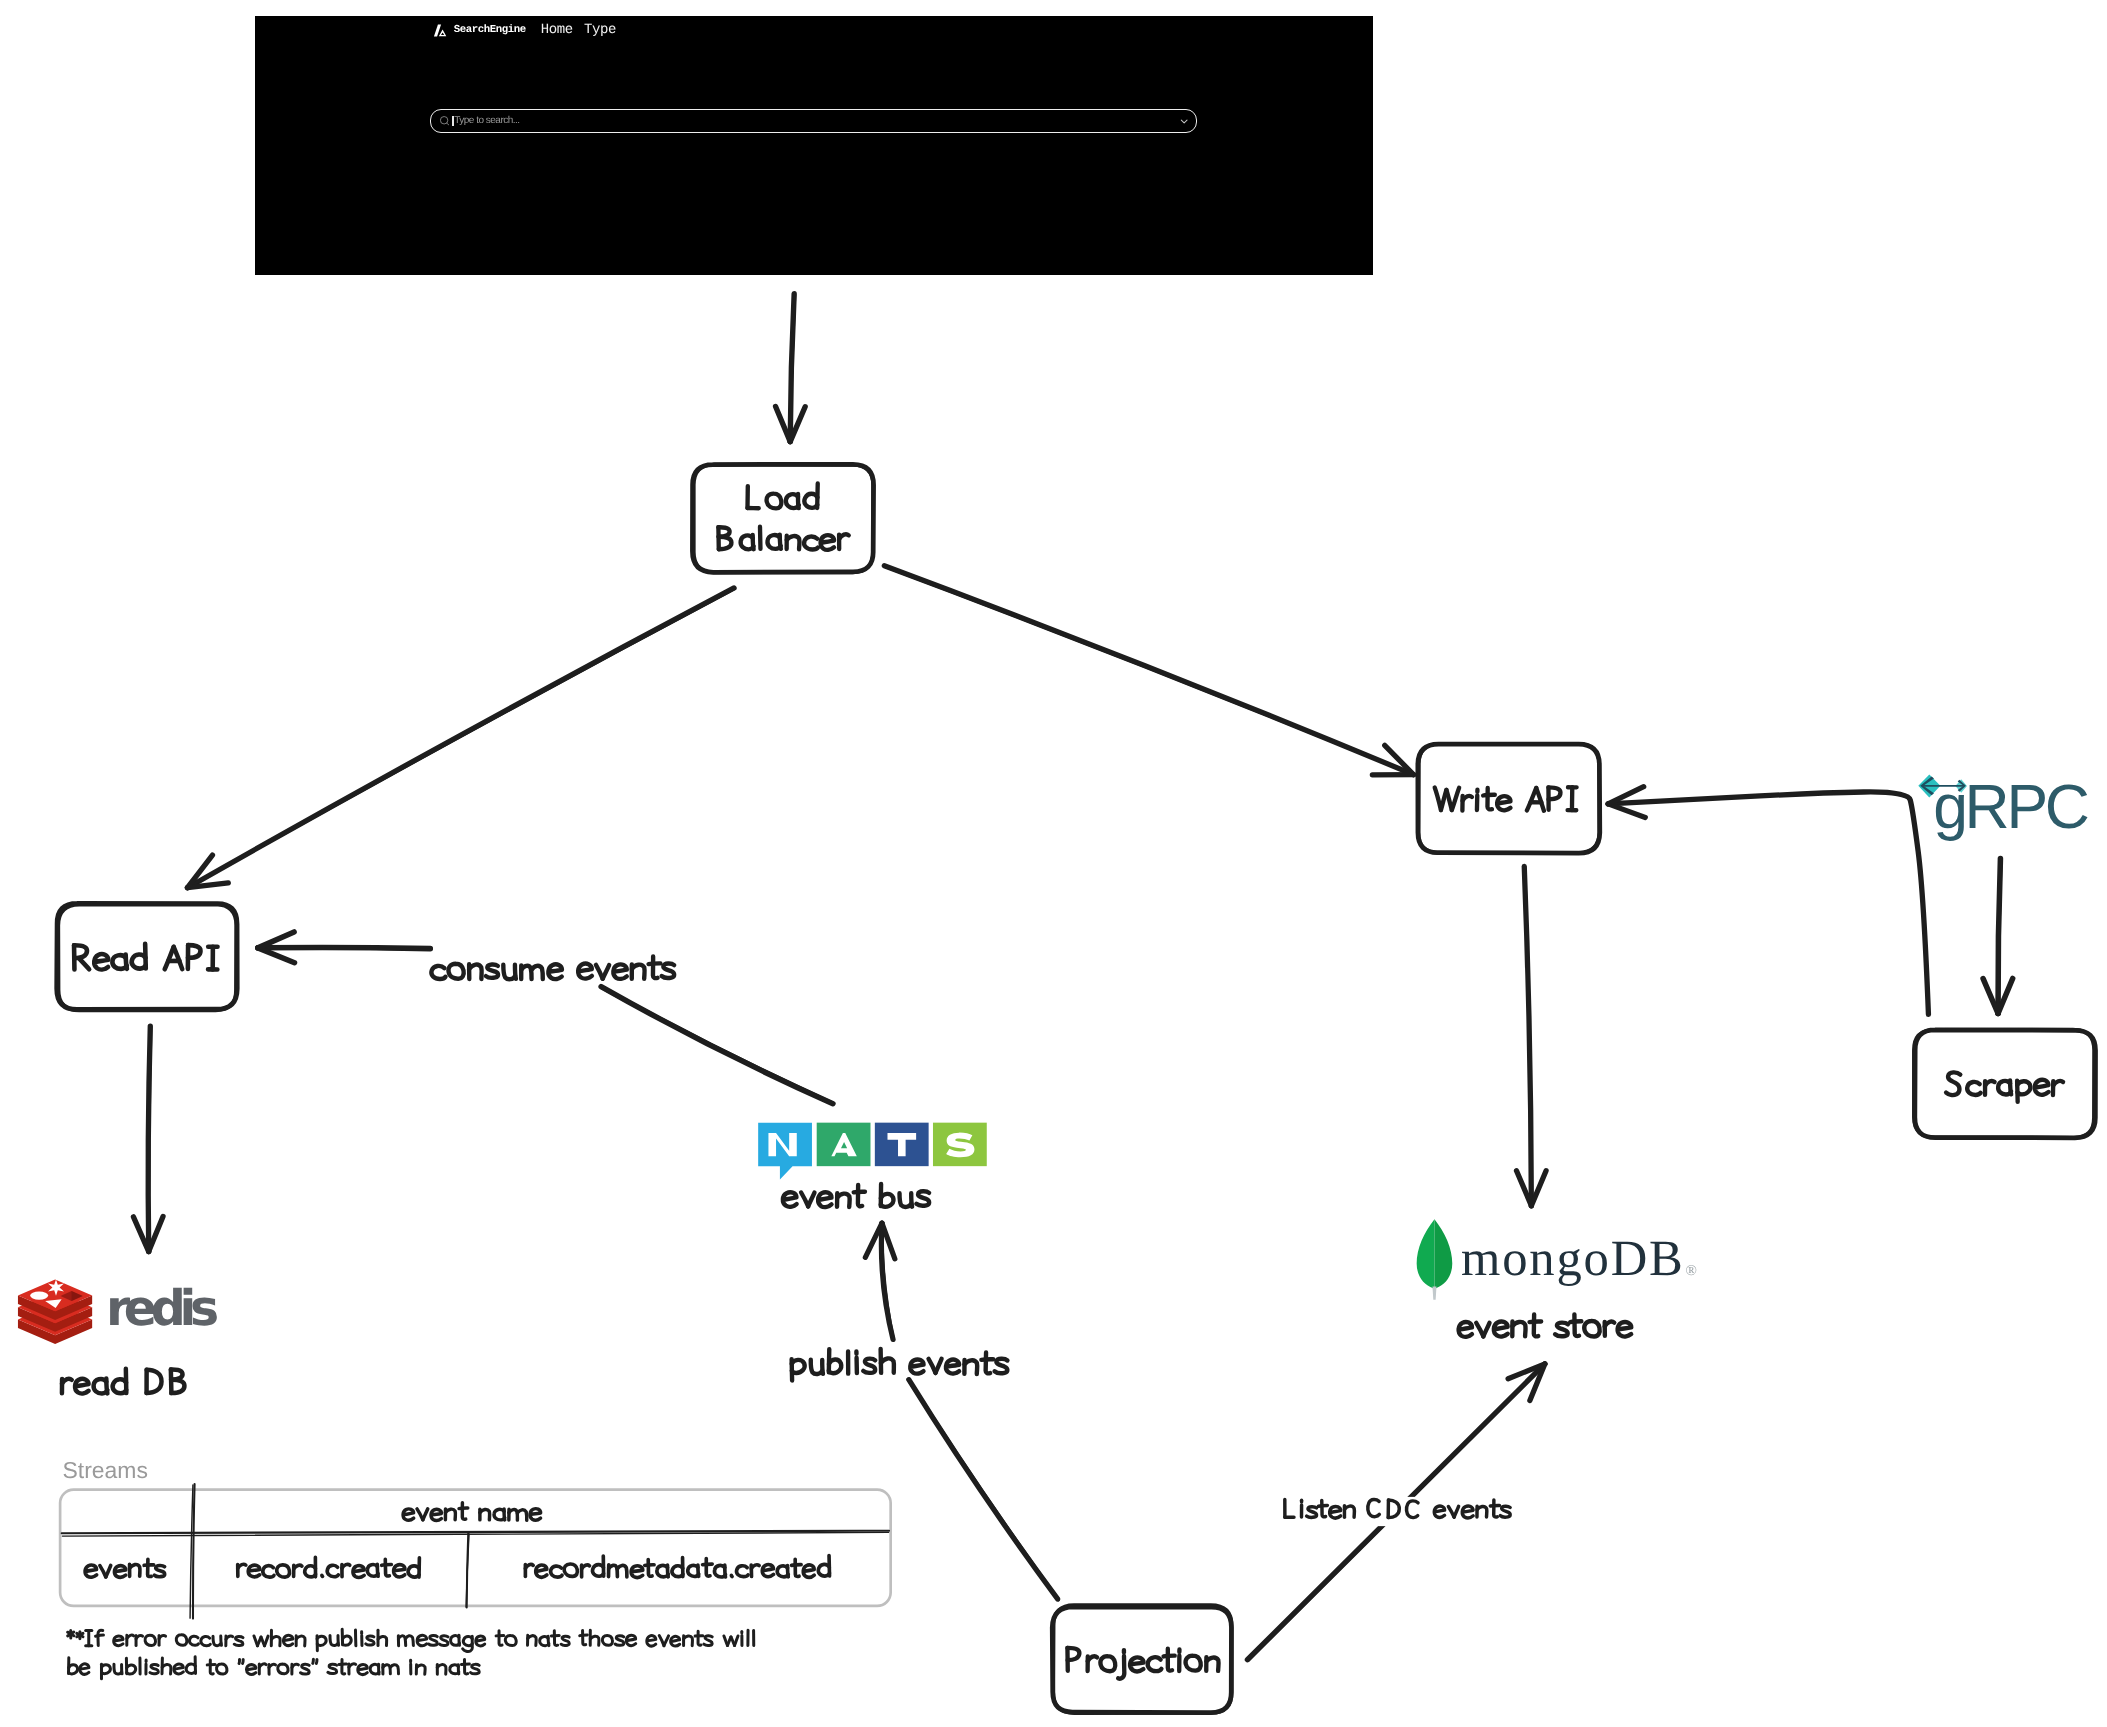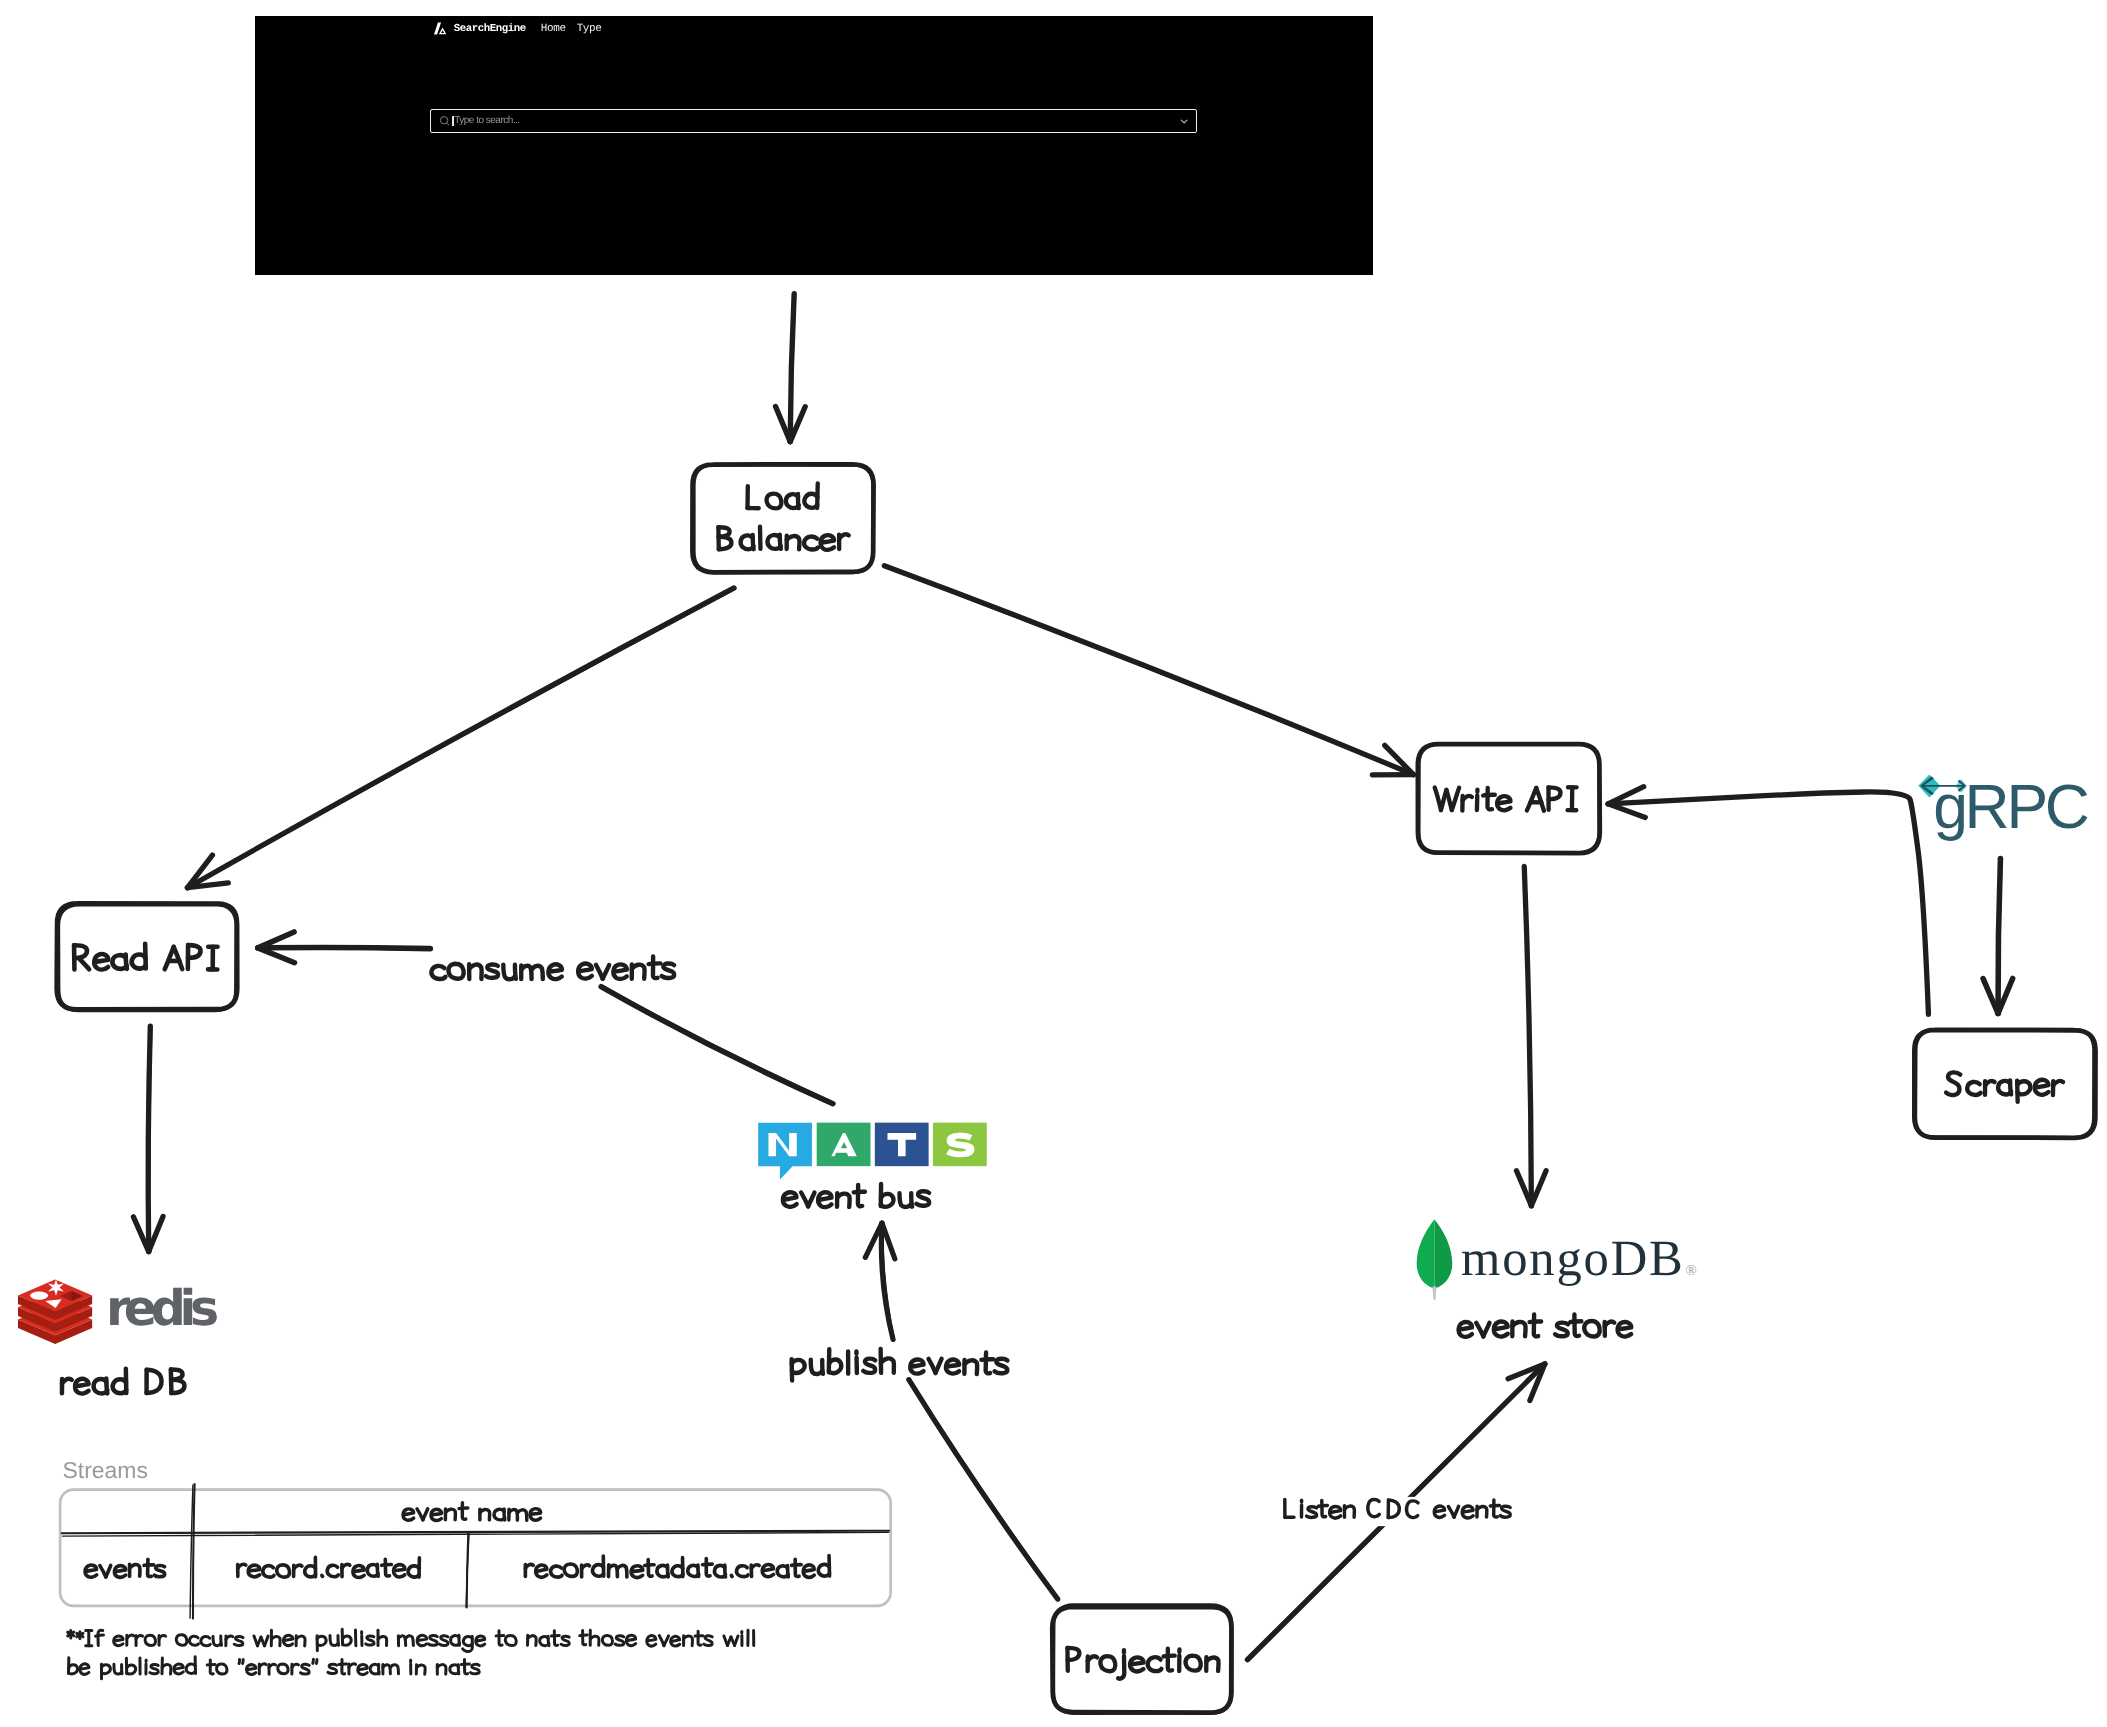--- a/index.html
+++ b/index.html
@@ -8,24 +8,24 @@
        font-family:"Liberation Sans",sans-serif;-webkit-font-smoothing:antialiased;text-rendering:geometricPrecision;}
   #stage{position:relative;width:2108px;height:1728px;}
   #board{position:absolute;left:0;top:0;}
   .app-panel{-webkit-font-smoothing:antialiased;position:absolute;left:255px;top:16px;width:1118px;height:259px;
              background:#000000;overflow:hidden;}
   .app-bar{position:absolute;left:179px;top:6.3px;display:flex;align-items:center;font-family:Liberation Mono, monospace;}
   .brand{display:flex;align-items:center;gap:5.5px;}
   .brand-name{color:#ffffff;font-size:10.7px;font-weight:700;letter-spacing:-0.4px;
               white-space:nowrap;}
   .nav-wrap{display:flex;align-items:center;gap:11px;margin-left:15px;}
-  .nav-link{color:#f0f0f0;font-size:11px;font-weight:400;white-space:nowrap;
+  .nav-link{color:#f0f0f0;font-size:14px;font-weight:400;white-space:nowrap;
             letter-spacing:-0.4px;text-decoration:none;}
   .search-shell{position:absolute;left:175px;top:93px;width:767px;height:24px;
-                box-sizing:border-box;border:1.3px solid #ededed;border-radius:2px;
+                box-sizing:border-box;border:1.3px solid #ededed;border-radius:11px;
                 display:flex;align-items:center;padding:0 7.1px 0 8.7px;}
   .search-input{flex:1;display:flex;align-items:center;gap:3.3px;height:100%;
                 padding-bottom:0.4px;}
   .caret{width:1.1px;height:10.5px;background:#e6e6e6;flex:0 0 auto;}
   .ph{color:#989898;font-size:10px;letter-spacing:-0.5px;white-space:nowrap;
       margin-left:-2.7px;}
 </style>
 </head>
 <body>
 

